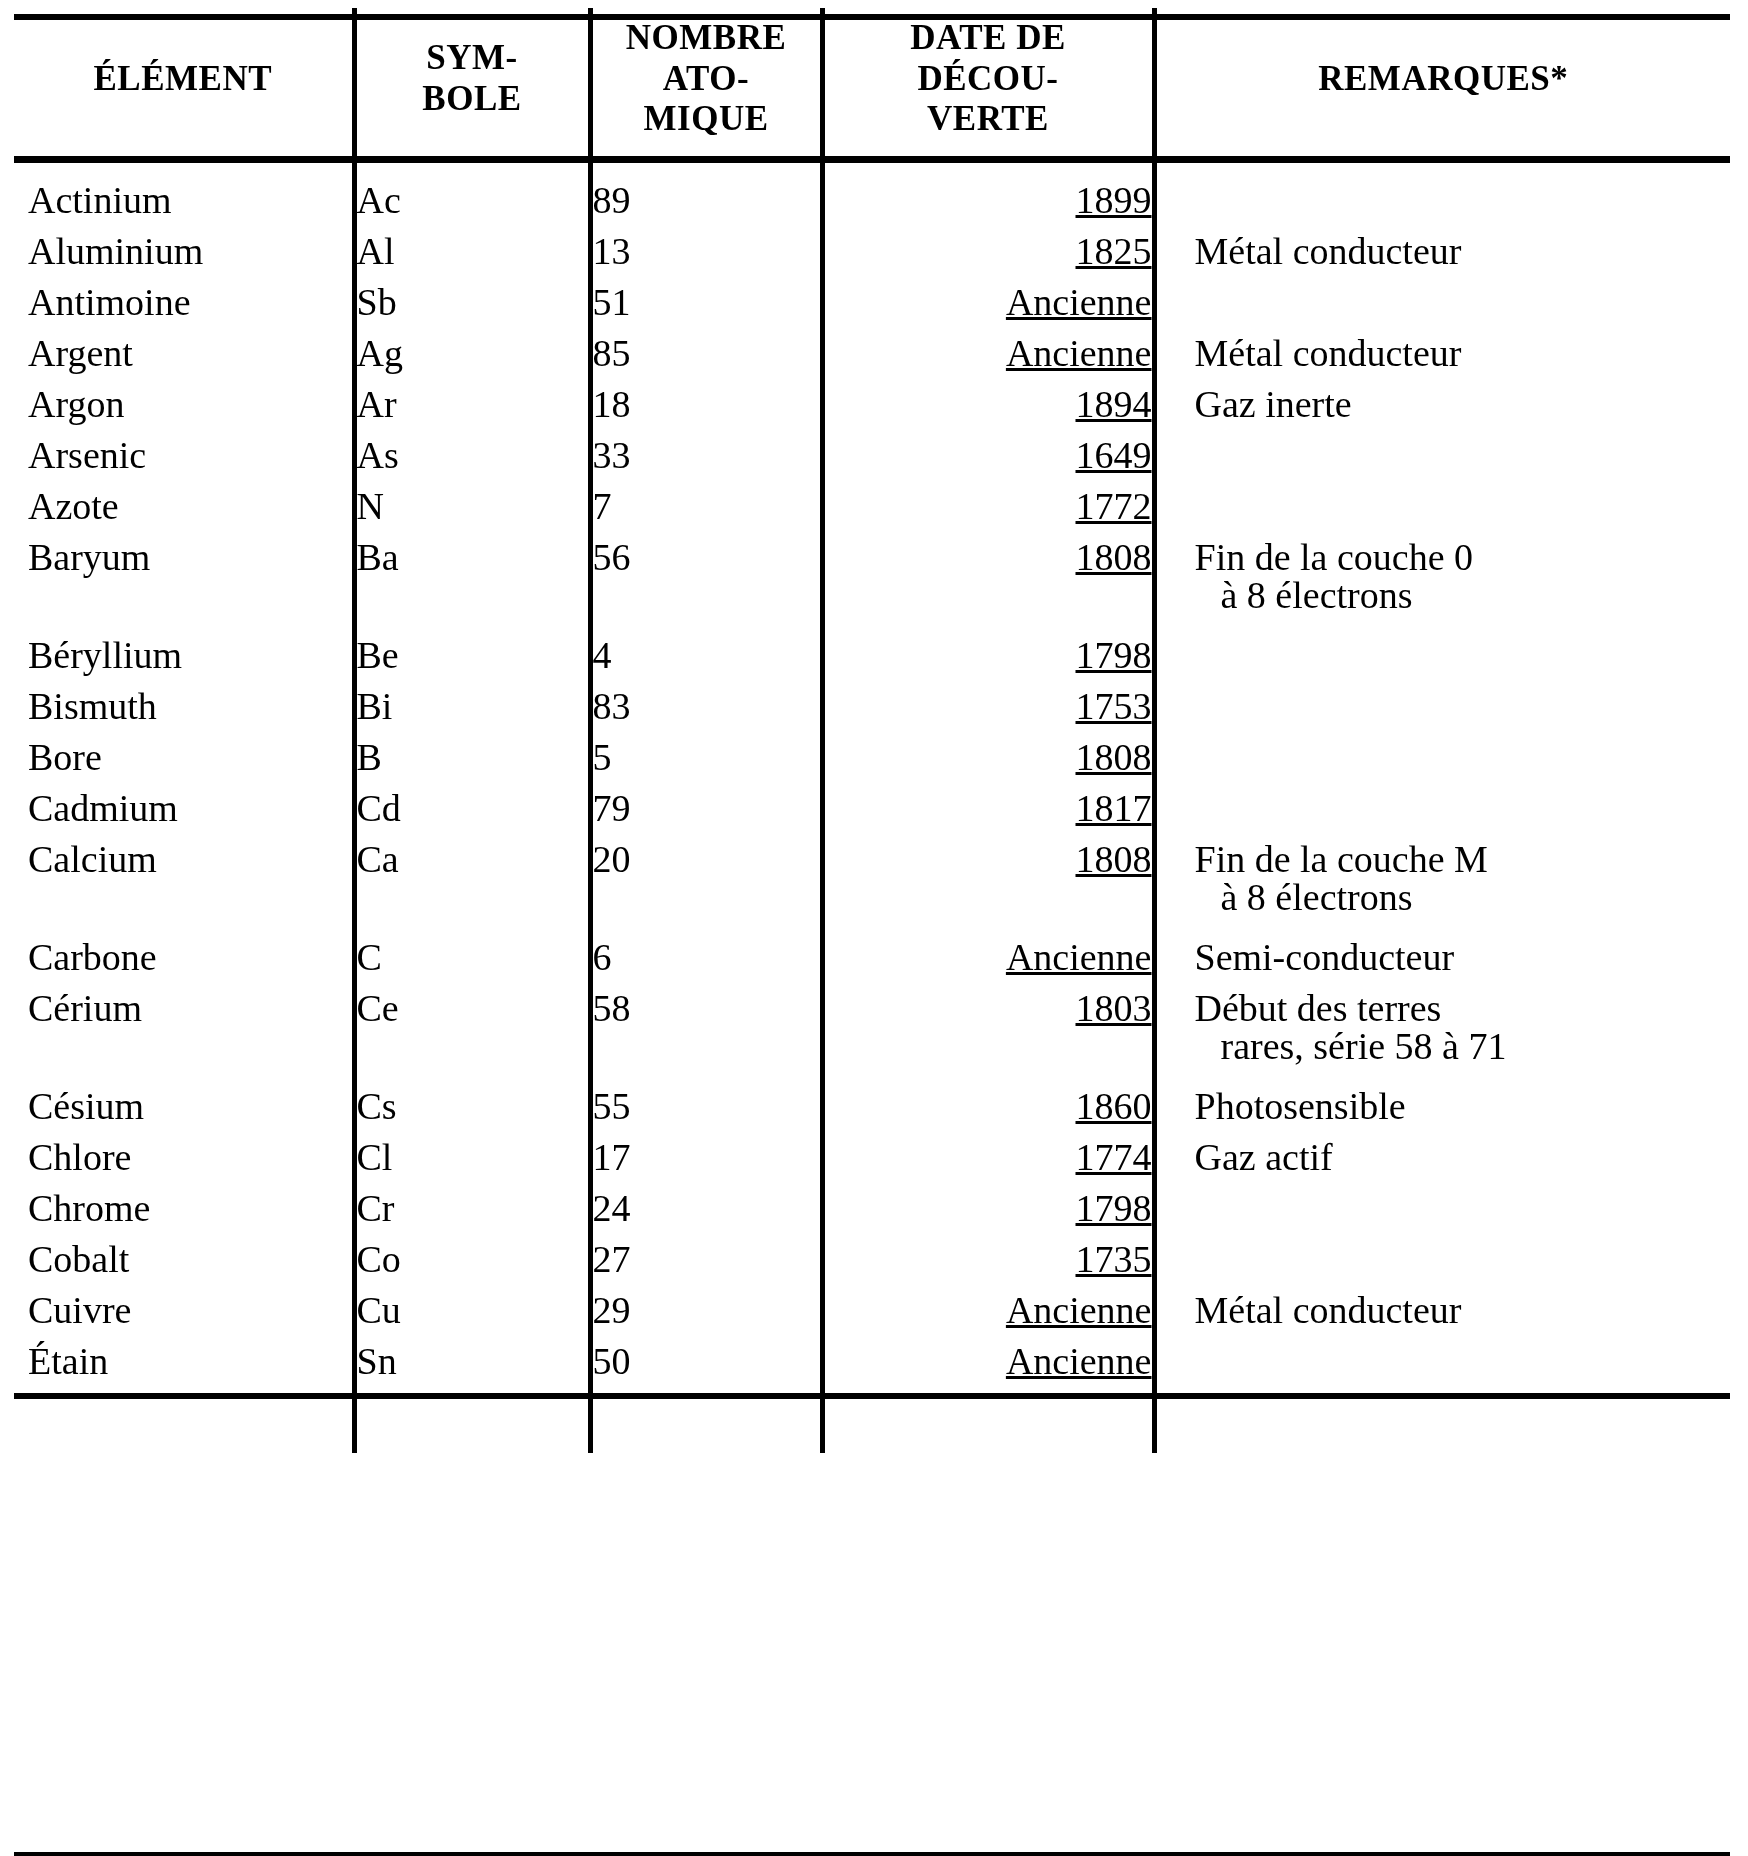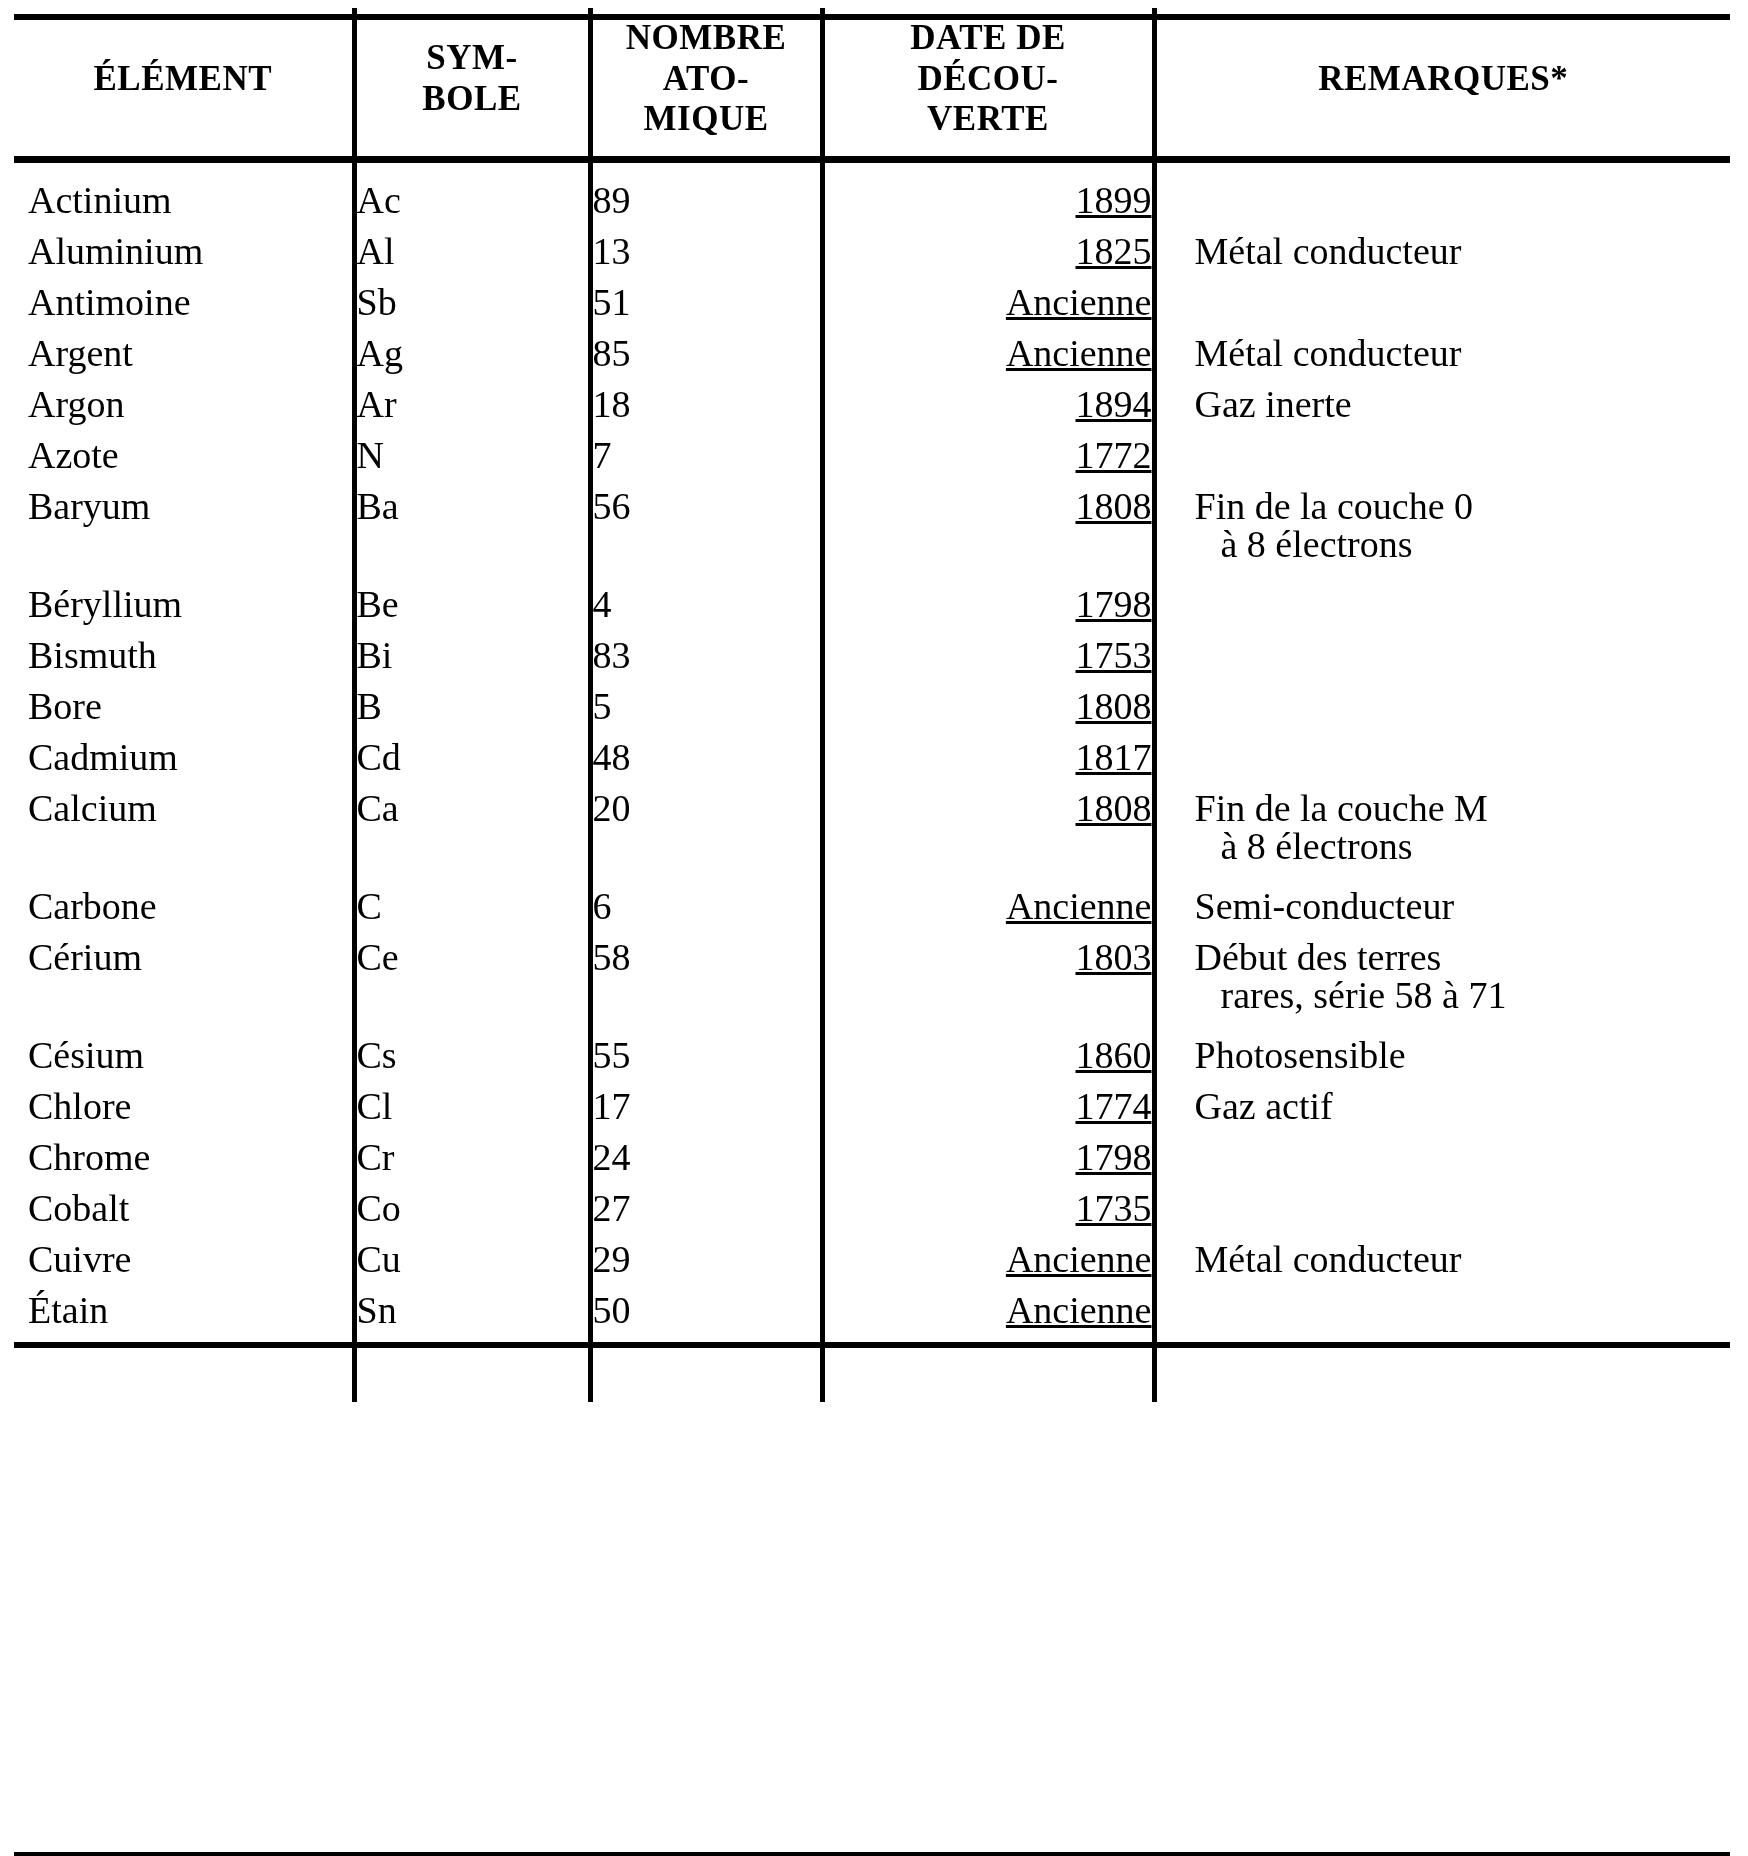--- a/index.html
+++ b/index.html
@@ -223,20 +223,37 @@
           </td>
           <td class="col-date">
             <span class="cell-line">1894</span>
           </td>
           <td class="col-remarks">
             <span class="cell-line">Gaz inerte</span>
           </td>
         </tr>
         <tr>
           <td class="col-element">
+            <span class="cell-line">Arsenic</span>
+          </td>
+          <td class="col-symbol">
+            <span class="cell-line">As</span>
+          </td>
+          <td class="col-atomic">
+            <span class="cell-line">33</span>
+          </td>
+          <td class="col-date">
+            <span class="cell-line">1649</span>
+          </td>
+          <td class="col-remarks">
+            <span class="cell-line"></span>
+          </td>
+        </tr>
+        <tr>
+          <td class="col-element">
             <span class="cell-line">Azote</span>
           </td>
           <td class="col-symbol">
             <span class="cell-line">N</span>
           </td>
           <td class="col-atomic">
             <span class="cell-line">7</span>
           </td>
           <td class="col-date">
             <span class="cell-line">1772</span>
@@ -322,21 +339,21 @@
           </td>
         </tr>
         <tr>
           <td class="col-element">
             <span class="cell-line">Cadmium</span>
           </td>
           <td class="col-symbol">
             <span class="cell-line">Cd</span>
           </td>
           <td class="col-atomic">
-            <span class="cell-line">48</span>
+            <span class="cell-line">79</span>
           </td>
           <td class="col-date">
             <span class="cell-line">1817</span>
           </td>
           <td class="col-remarks">
             <span class="cell-line"></span>
           </td>
         </tr>
         <tr>
           <td class="col-element">

